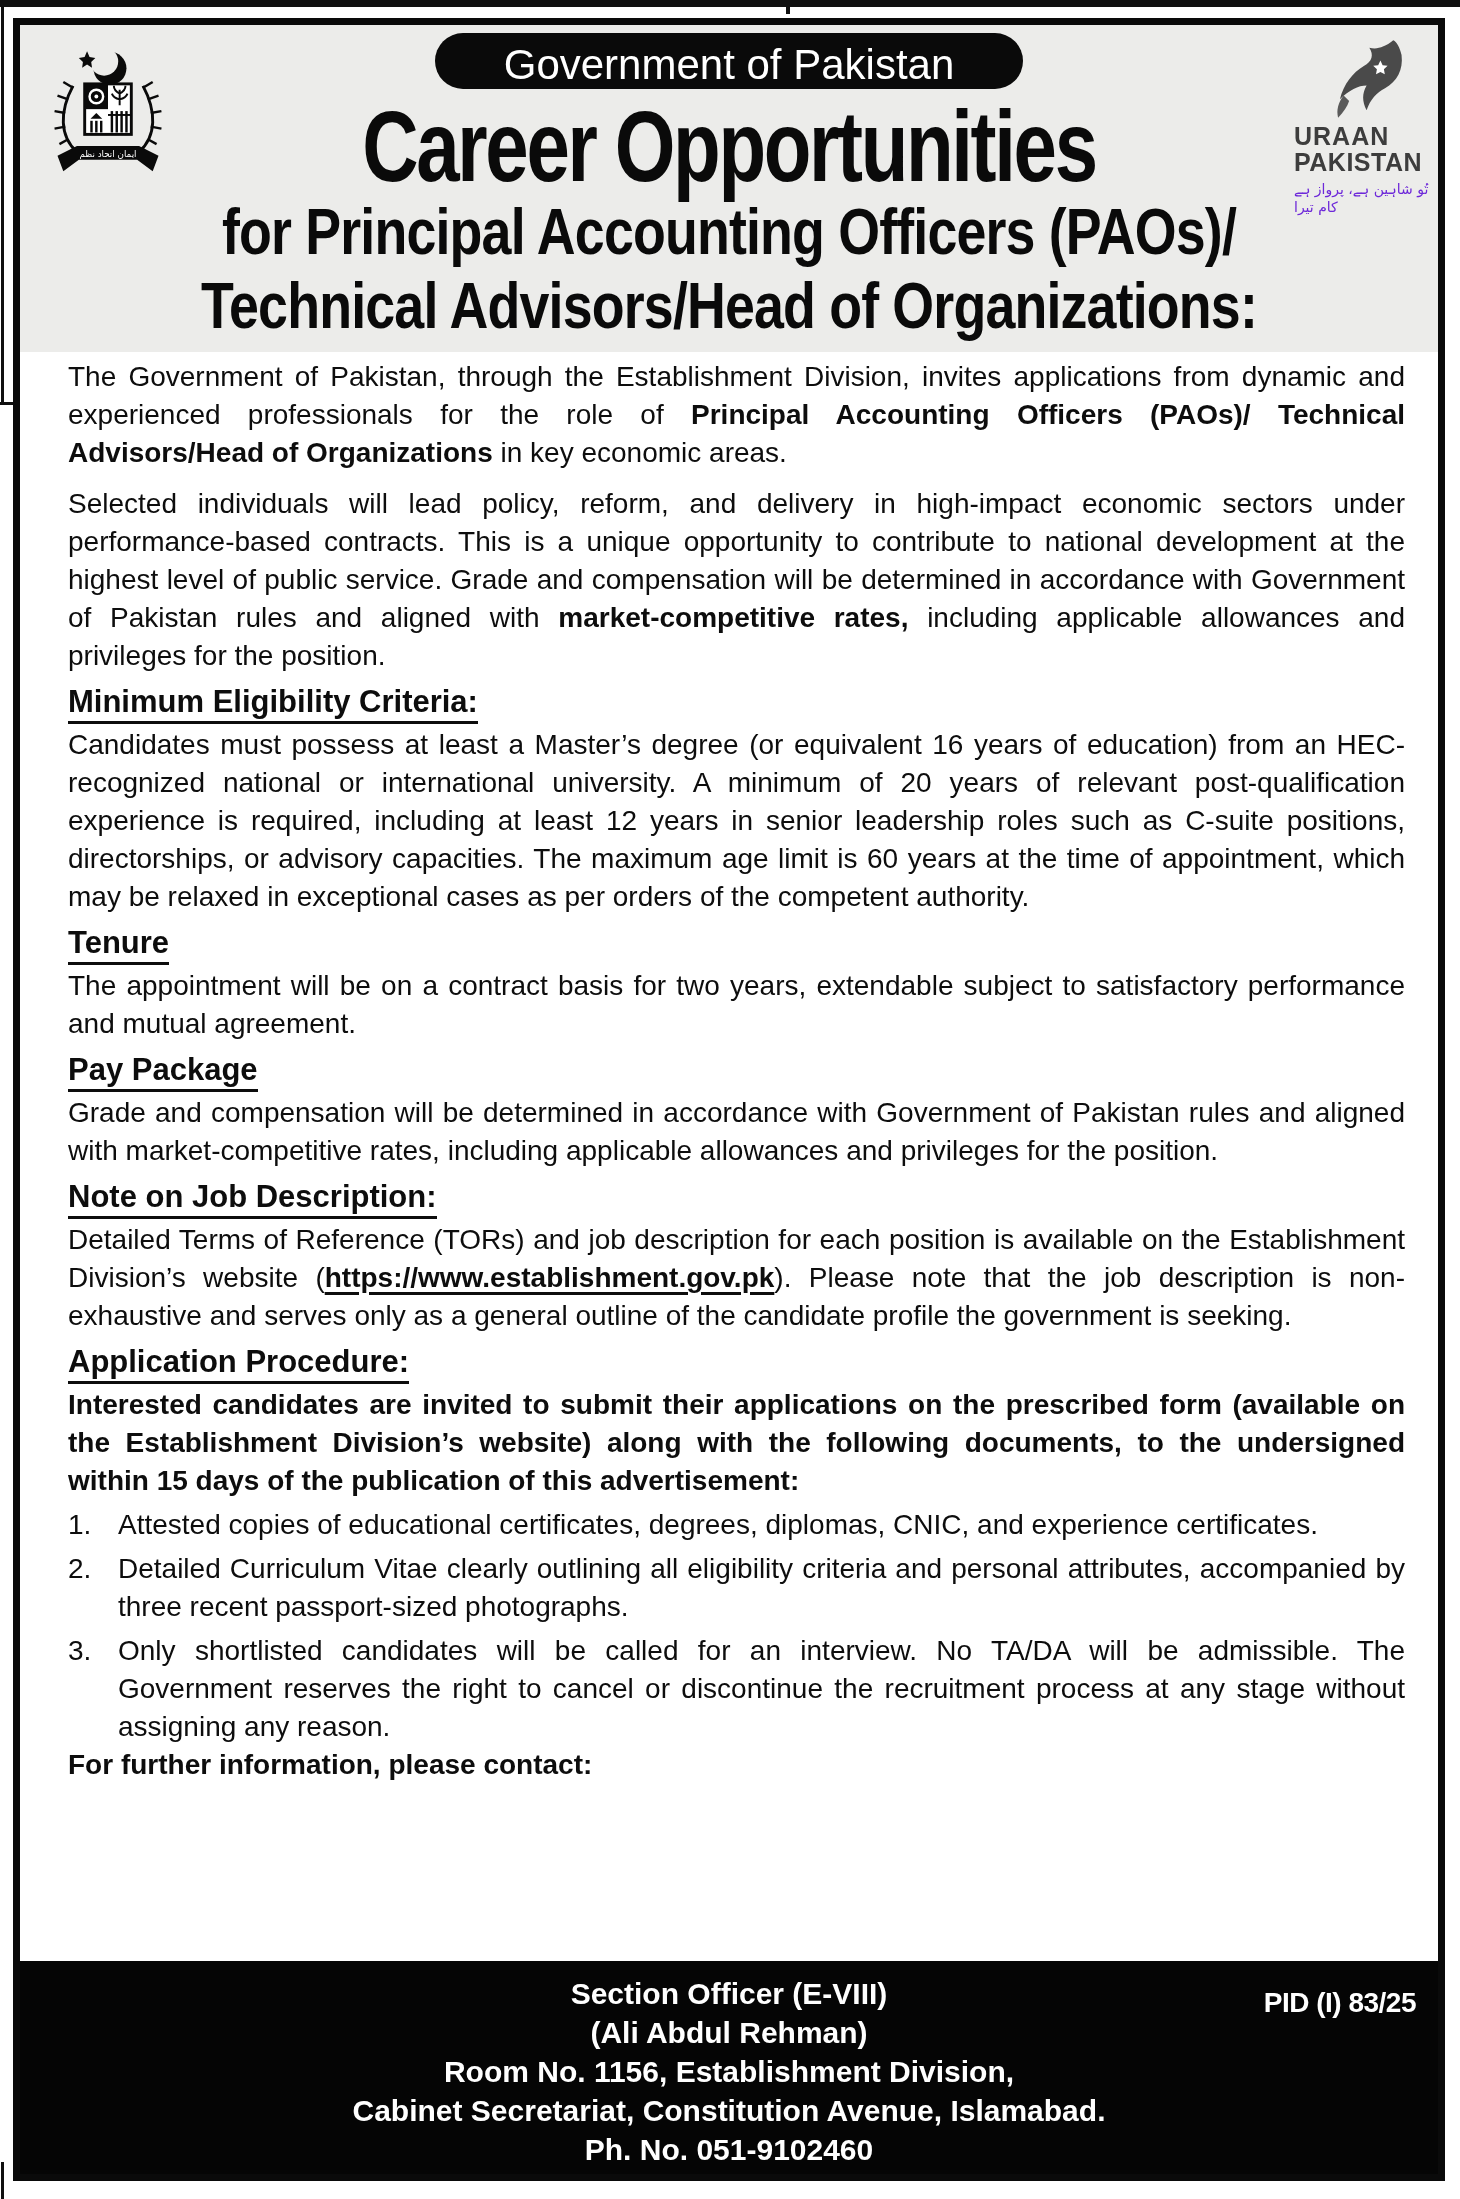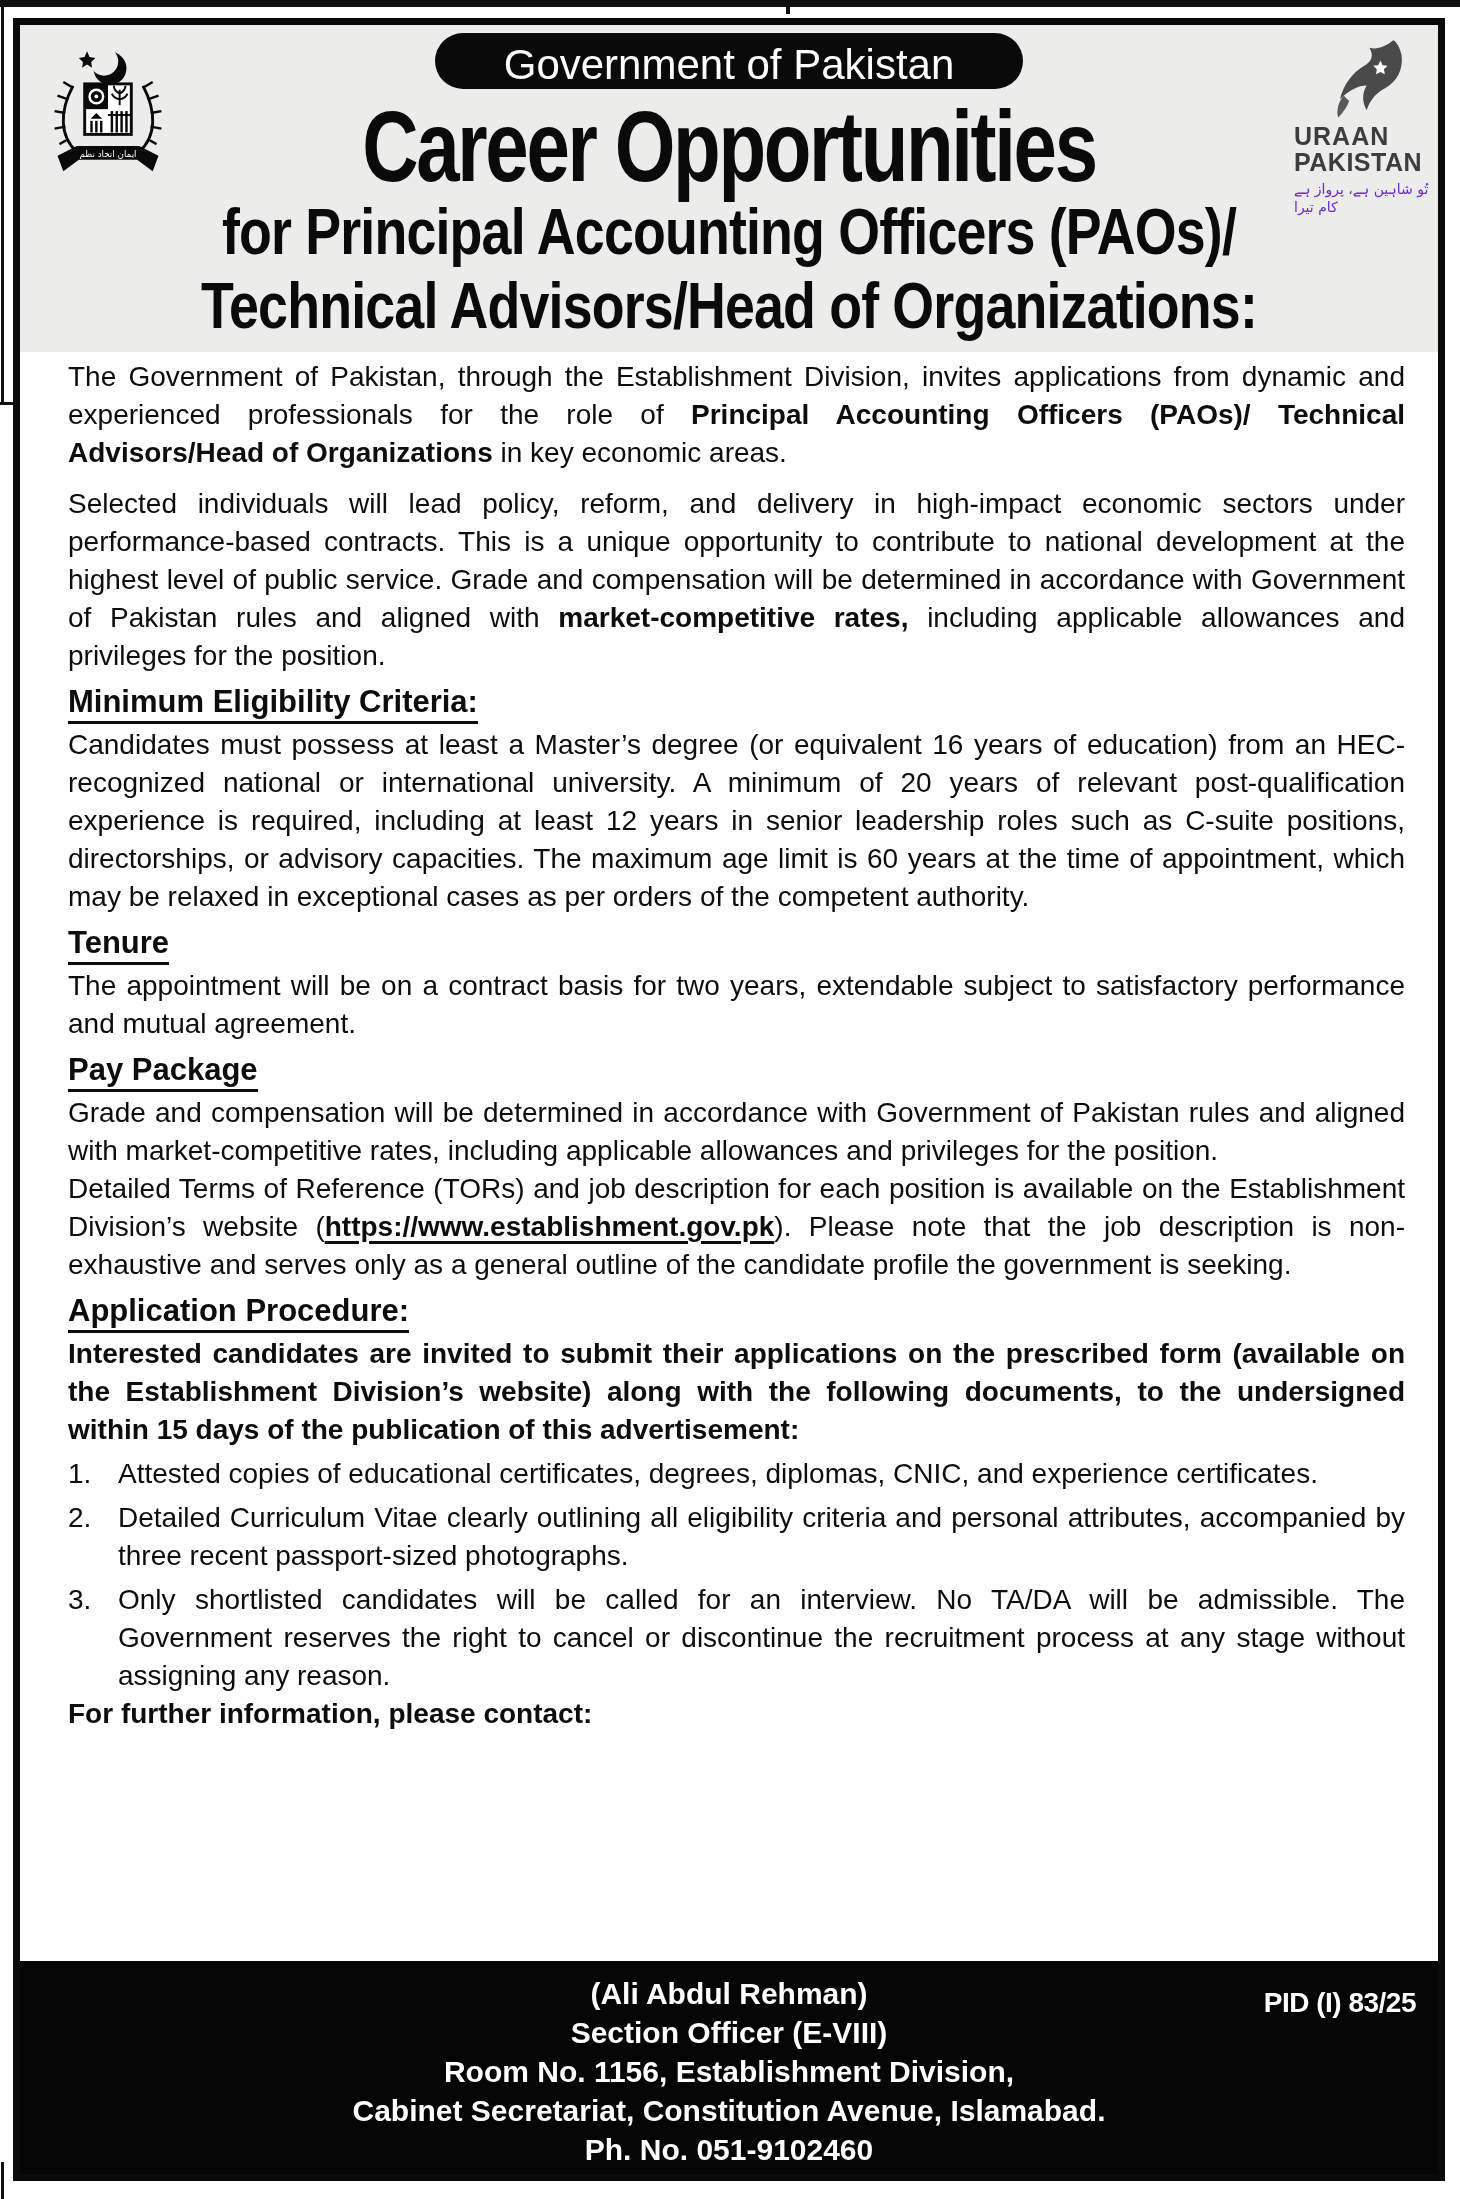--- a/index.html
+++ b/index.html
@@ -154,20 +154,21 @@
 
     <div class="heading"><span>Minimum Eligibility Criteria:</span></div>
     <p class="para">Candidates must possess at least a Master’s degree (or equivalent 16 years of education) from an HEC-recognized national or international university. A minimum of 20 years of relevant post-qualification experience is required, including at least 12 years in senior leadership roles such as C-suite positions, directorships, or advisory capacities. The maximum age limit is 60 years at the time of appointment, which may be relaxed in exceptional cases as per orders of the competent authority.</p>
 
     <div class="heading"><span>Tenure</span></div>
     <p class="para">The appointment will be on a contract basis for two years, extendable subject to satisfactory performance and mutual agreement.</p>
 
     <div class="heading"><span>Pay Package</span></div>
     <p class="para">Grade and compensation will be determined in accordance with Government of Pakistan rules and aligned with market-competitive rates, including applicable allowances and privileges for the position.</p>
 
+    <div class="heading"><span>Note on Job Description:</span></div>
     <p class="para"><span>Detailed Terms of Reference (TORs) and job description for each position is available on the Establishment Division’s website (</span><a class="site" href="#">https://www.establishment.gov.pk</a><span>). Please note that the job description is non-exhaustive and serves only as a general outline of the candidate profile the government is seeking.</span></p>
 
     <div class="heading"><span>Application Procedure:</span></div>
     <p class="para"><b>Interested candidates are invited to submit their applications on the prescribed form (available on the Establishment Division’s website) along with the following documents, to the undersigned within 15 days of the publication of this advertisement:</b></p>
 
     <div class="list">
       <div class="li">
         <span class="li-num">1.</span>
         <span class="li-txt">Attested copies of educational certificates, degrees, diplomas, CNIC, and experience certificates.</span>
       </div>
@@ -178,21 +179,21 @@
       <div class="li">
         <span class="li-num">3.</span>
         <span class="li-txt">Only shortlisted candidates will be called for an interview. No TA/DA will be admissible. The Government reserves the right to cancel or discontinue the recruitment process at any stage without assigning any reason.</span>
       </div>
     </div>
 
     <p class="para contact">For further information, please contact:</p>
   </div>
 
   <div class="footer">
+    <div>Section Officer (E-VIII)</div>
     <div>(Ali Abdul Rehman)</div>
-    <div>Section Officer (E-VIII)</div>
     <div>Room No. 1156, Establishment Division,</div>
     <div>Cabinet Secretariat, Constitution Avenue, Islamabad.</div>
     <div>Ph. No. 051-9102460</div>
     <div class="pid">PID (I) 83/25</div>
   </div>
 
 </div>
 
 </body></html>

